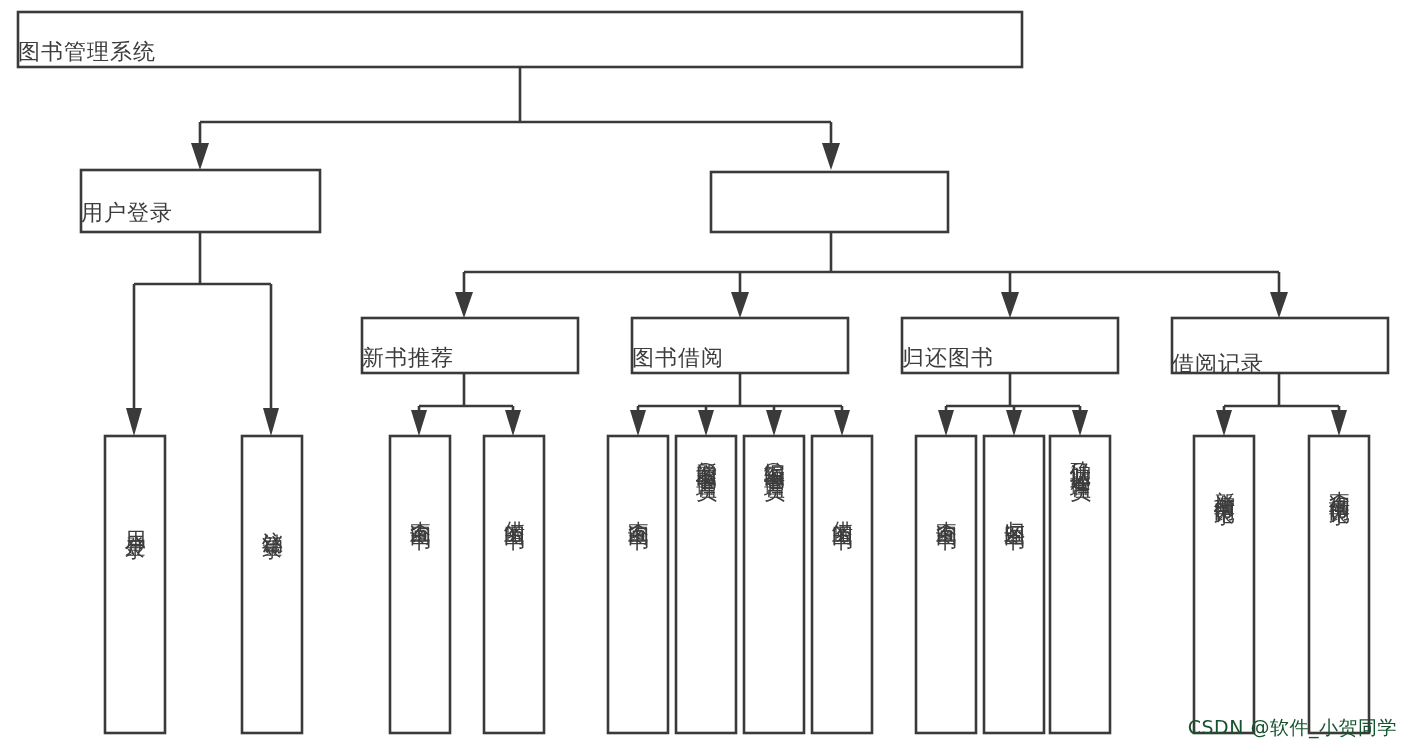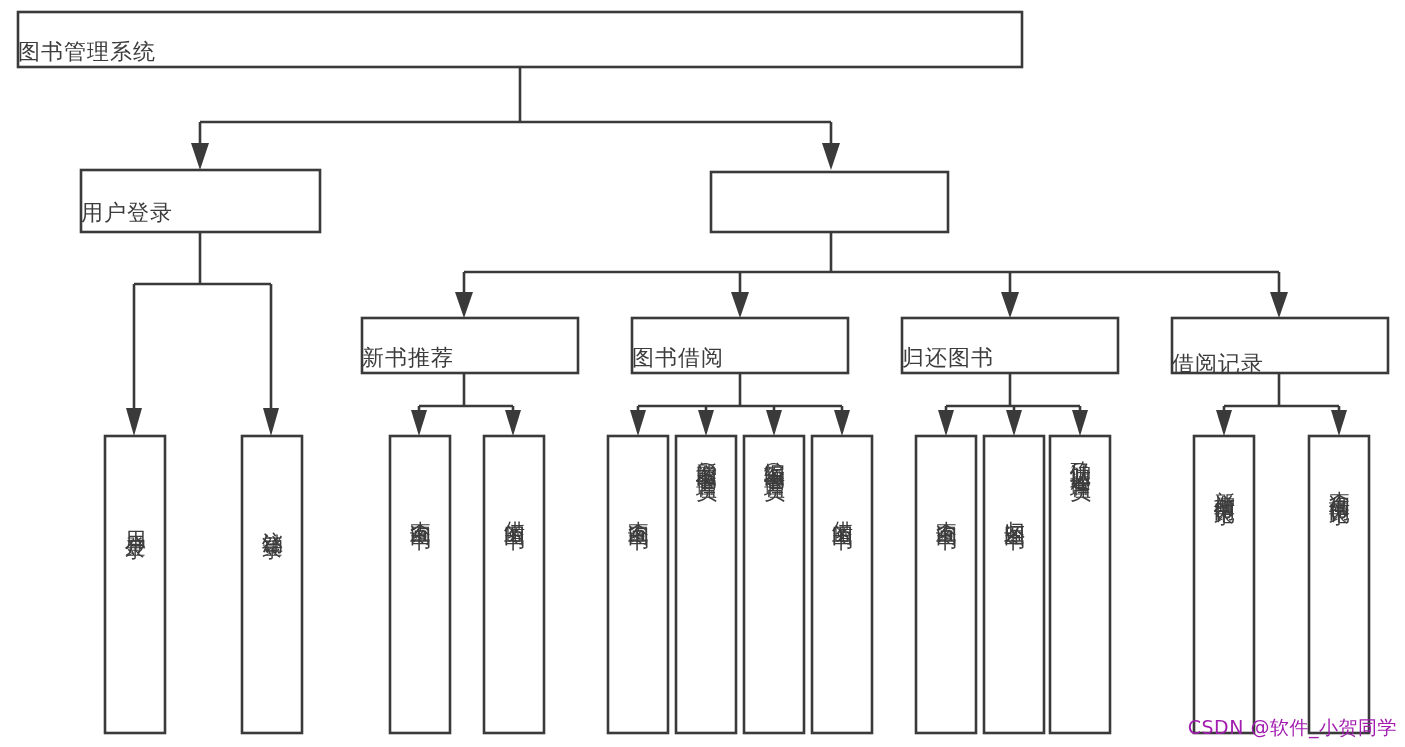--- a/index.html
+++ b/index.html
@@ -72,21 +72,21 @@
     color: #3c3c3c;
     white-space: nowrap;
     letter-spacing: 1px;
   }
   #watermark {
     position: absolute;
     right: 8px;
     bottom: 6px;
     font-family: "DejaVu Sans", "Liberation Sans", sans-serif;
     font-size: 19px;
-    color: #a21caf;
+    color: #14532d;
     white-space: nowrap;
     letter-spacing: 0.5px;
   }
 </style>
 </head>
 <body>
 
 <div id="diagram-root">
 
   <svg id="flowchart" viewBox="0 0 1405 747">

